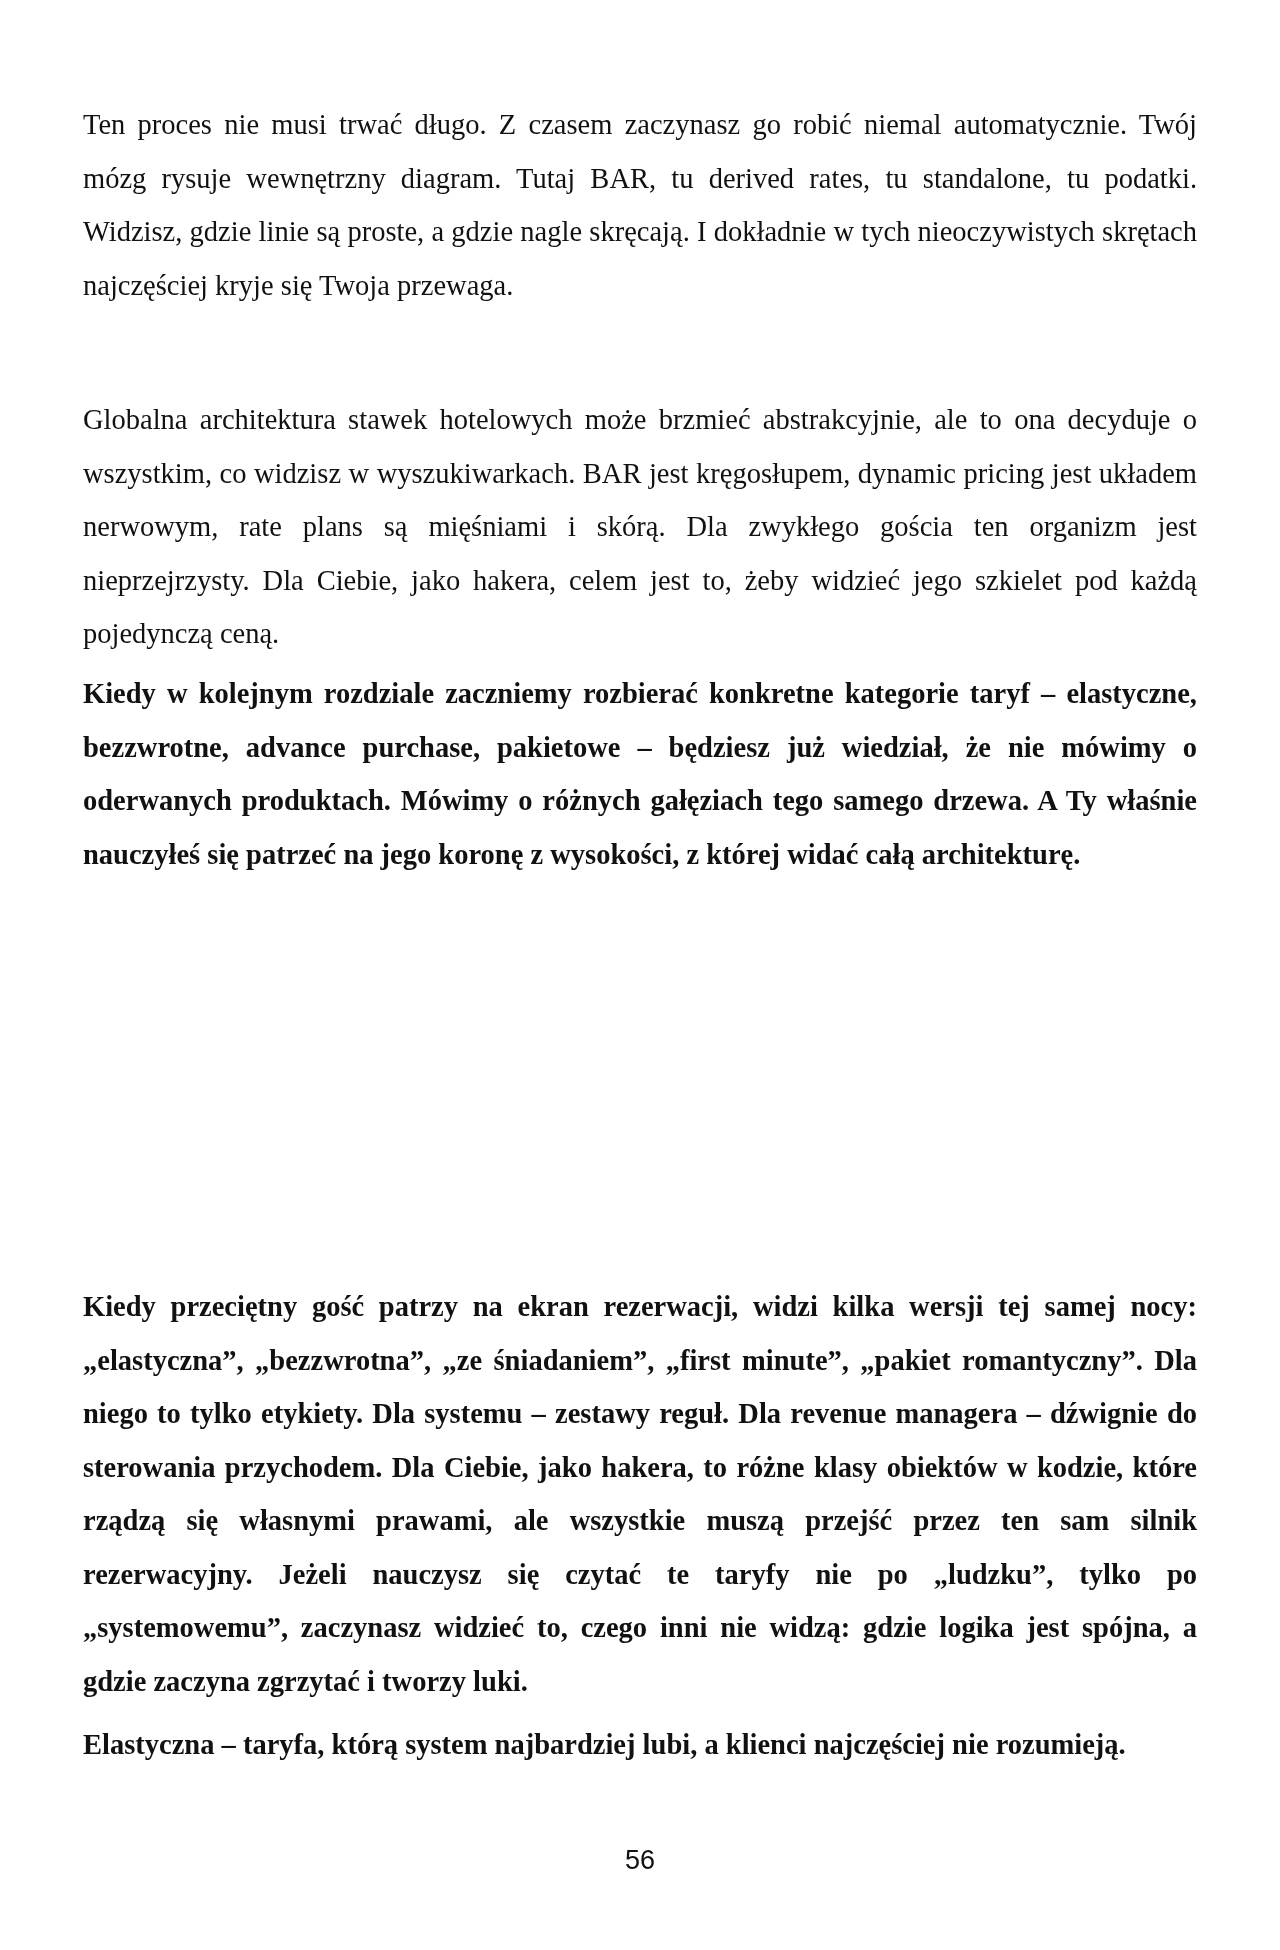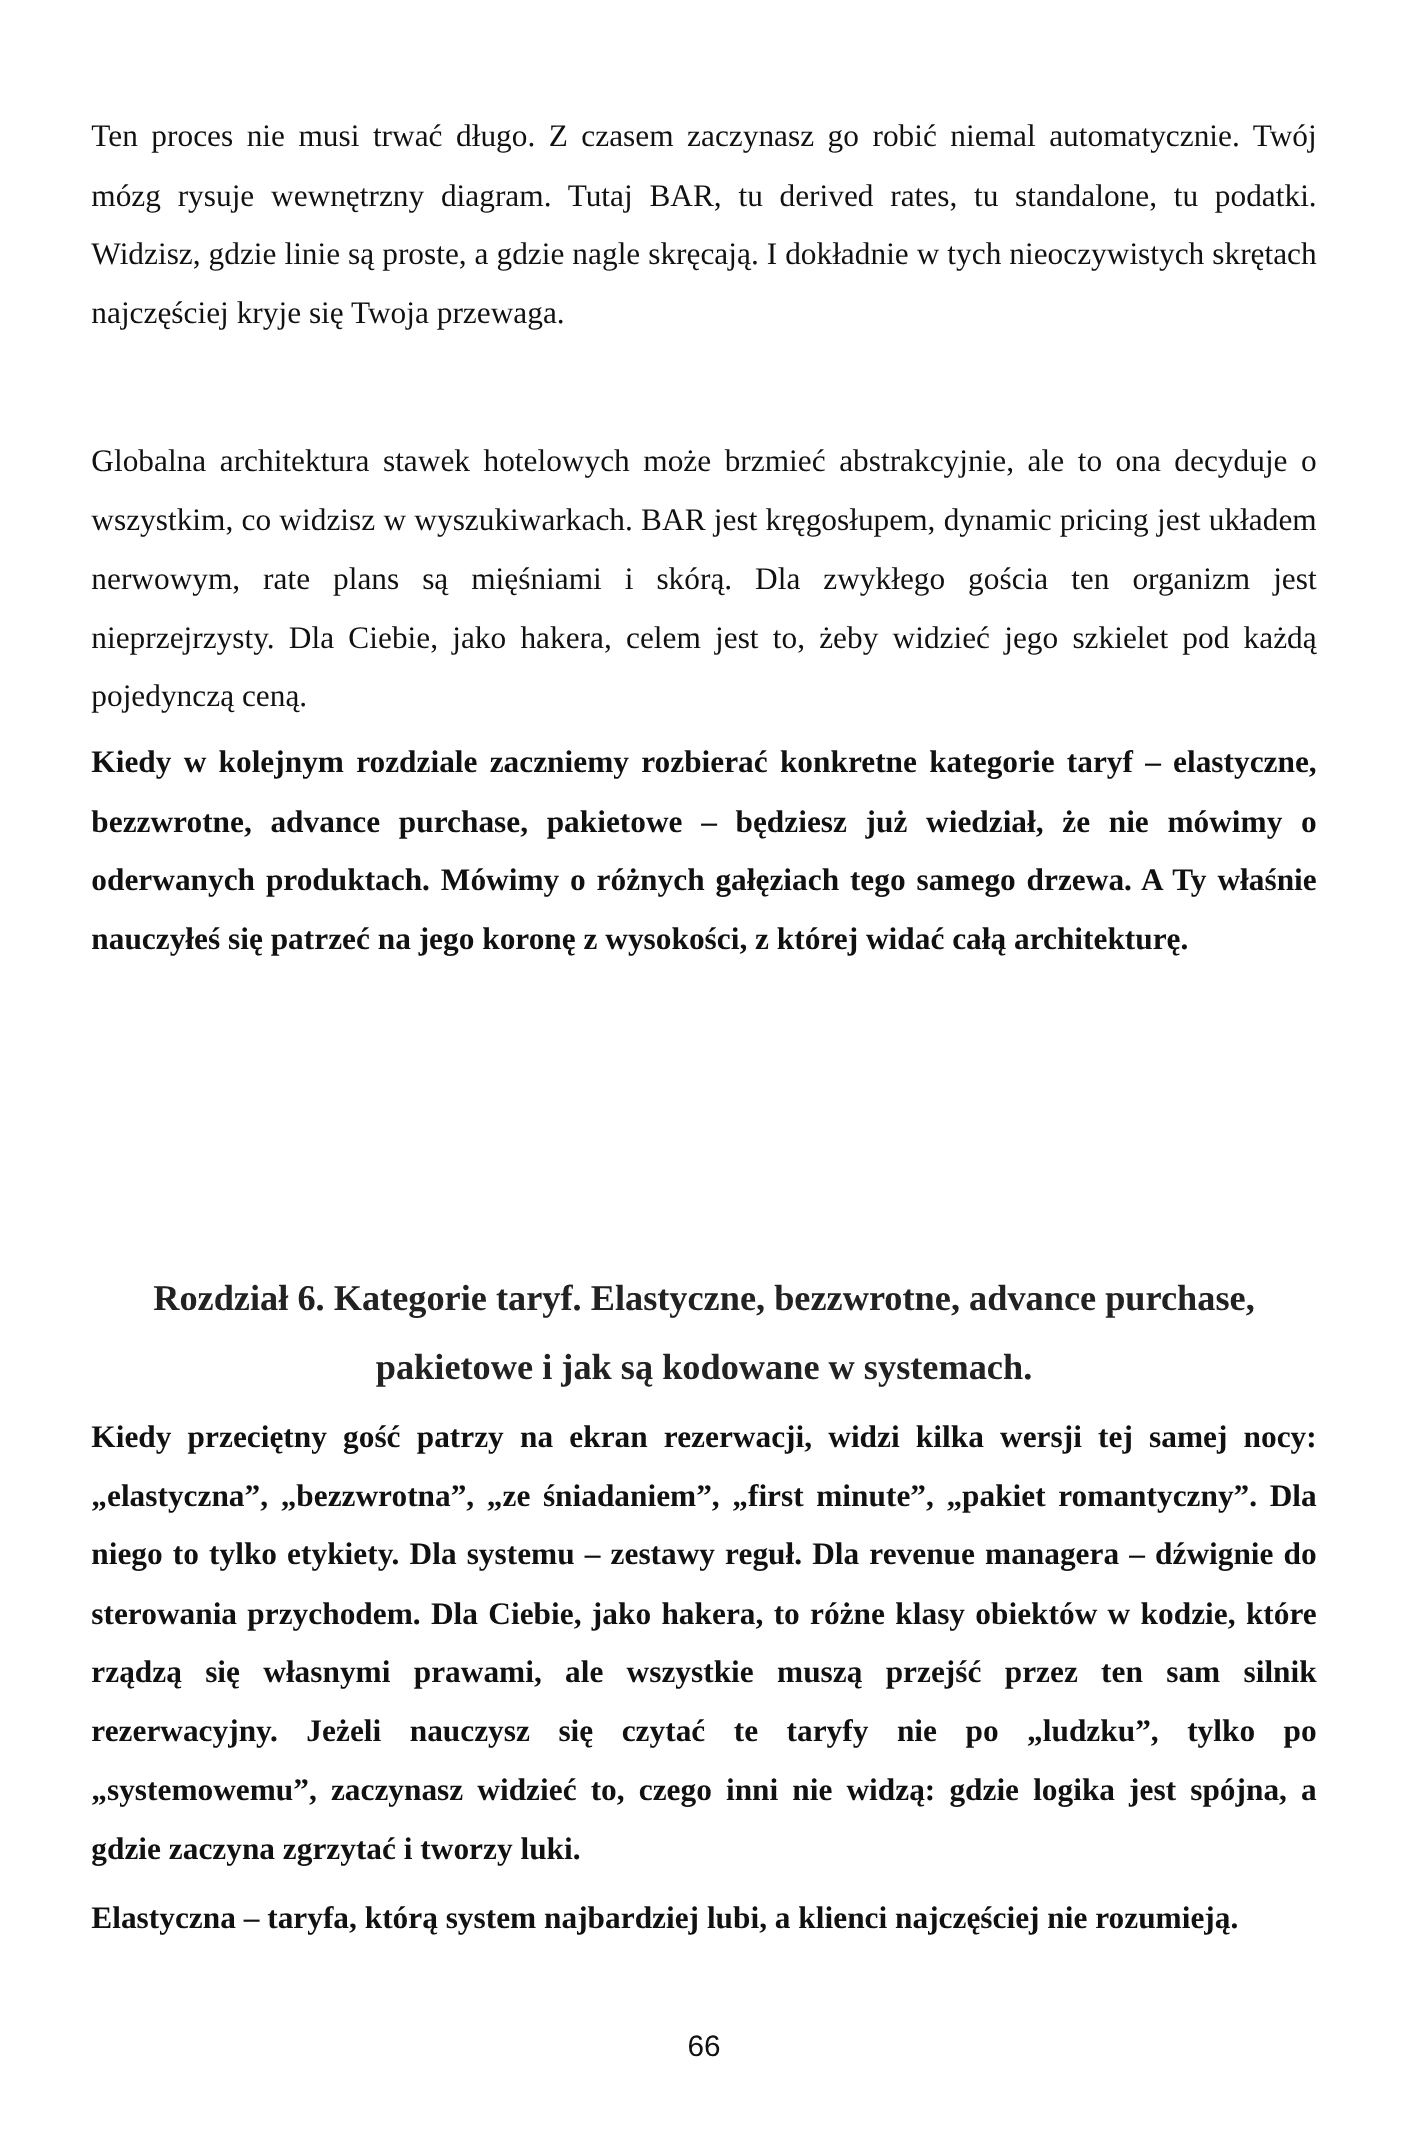--- a/index.html
+++ b/index.html
@@ -69,19 +69,18 @@
     }
   </style>
 </head>
 <body>
 
 <div class="page">
   <p id="p1" class="para">Ten proces nie musi trwać długo. Z czasem zaczynasz go robić niemal automatycznie. Twój mózg rysuje wewnętrzny diagram. Tutaj BAR, tu derived rates, tu standalone, tu podatki. Widzisz, gdzie linie są proste, a gdzie nagle skręcają. I dokładnie w tych nieoczywistych skrętach najczęściej kryje się Twoja przewaga.</p>
   <p id="p2" class="para">Globalna architektura stawek hotelowych może brzmieć abstrakcyjnie, ale to ona decyduje o wszystkim, co widzisz w wyszukiwarkach. BAR jest kręgosłupem, dynamic pricing jest układem nerwowym, rate plans są mięśniami i skórą. Dla zwykłego gościa ten organizm jest nieprzejrzysty. Dla Ciebie, jako hakera, celem jest to, żeby widzieć jego szkielet pod każdą pojedynczą ceną.</p>
   <p id="p3" class="para">Kiedy w kolejnym rozdziale zaczniemy rozbierać konkretne kategorie taryf – elastyczne, bezzwrotne, advance purchase, pakietowe – będziesz już wiedział, że nie mówimy o oderwanych produktach. Mówimy o różnych gałęziach tego samego drzewa. A Ty właśnie nauczyłeś się patrzeć na jego koronę z wysokości, z której widać całą architekturę.</p>
 
-  <h2 class="heading">Rozdział 6. Kategorie taryf. Elastyczne, bezzwrotne, advance purchase, pakietowe i jak są kodowane w systemach.</h2>
 
   <p id="p4" class="para">Kiedy przeciętny gość patrzy na ekran rezerwacji, widzi kilka wersji tej samej nocy: „elastyczna”, „bezzwrotna”, „ze śniadaniem”, „first minute”, „pakiet romantyczny”. Dla niego to tylko etykiety. Dla systemu – zestawy reguł. Dla revenue managera – dźwignie do sterowania przychodem. Dla Ciebie, jako hakera, to różne klasy obiektów w kodzie, które rządzą się własnymi prawami, ale wszystkie muszą przejść przez ten sam silnik rezerwacyjny. Jeżeli nauczysz się czytać te taryfy nie po „ludzku”, tylko po „systemowemu”, zaczynasz widzieć to, czego inni nie widzą: gdzie logika jest spójna, a gdzie zaczyna zgrzytać i tworzy luki.</p>
   <p id="p5" class="para">Elastyczna – taryfa, którą system najbardziej lubi, a klienci najczęściej nie rozumieją.</p>
 
-  <div class="page-number">66</div>
+  <div class="page-number">56</div>
 </div>
 
 </body></html>

